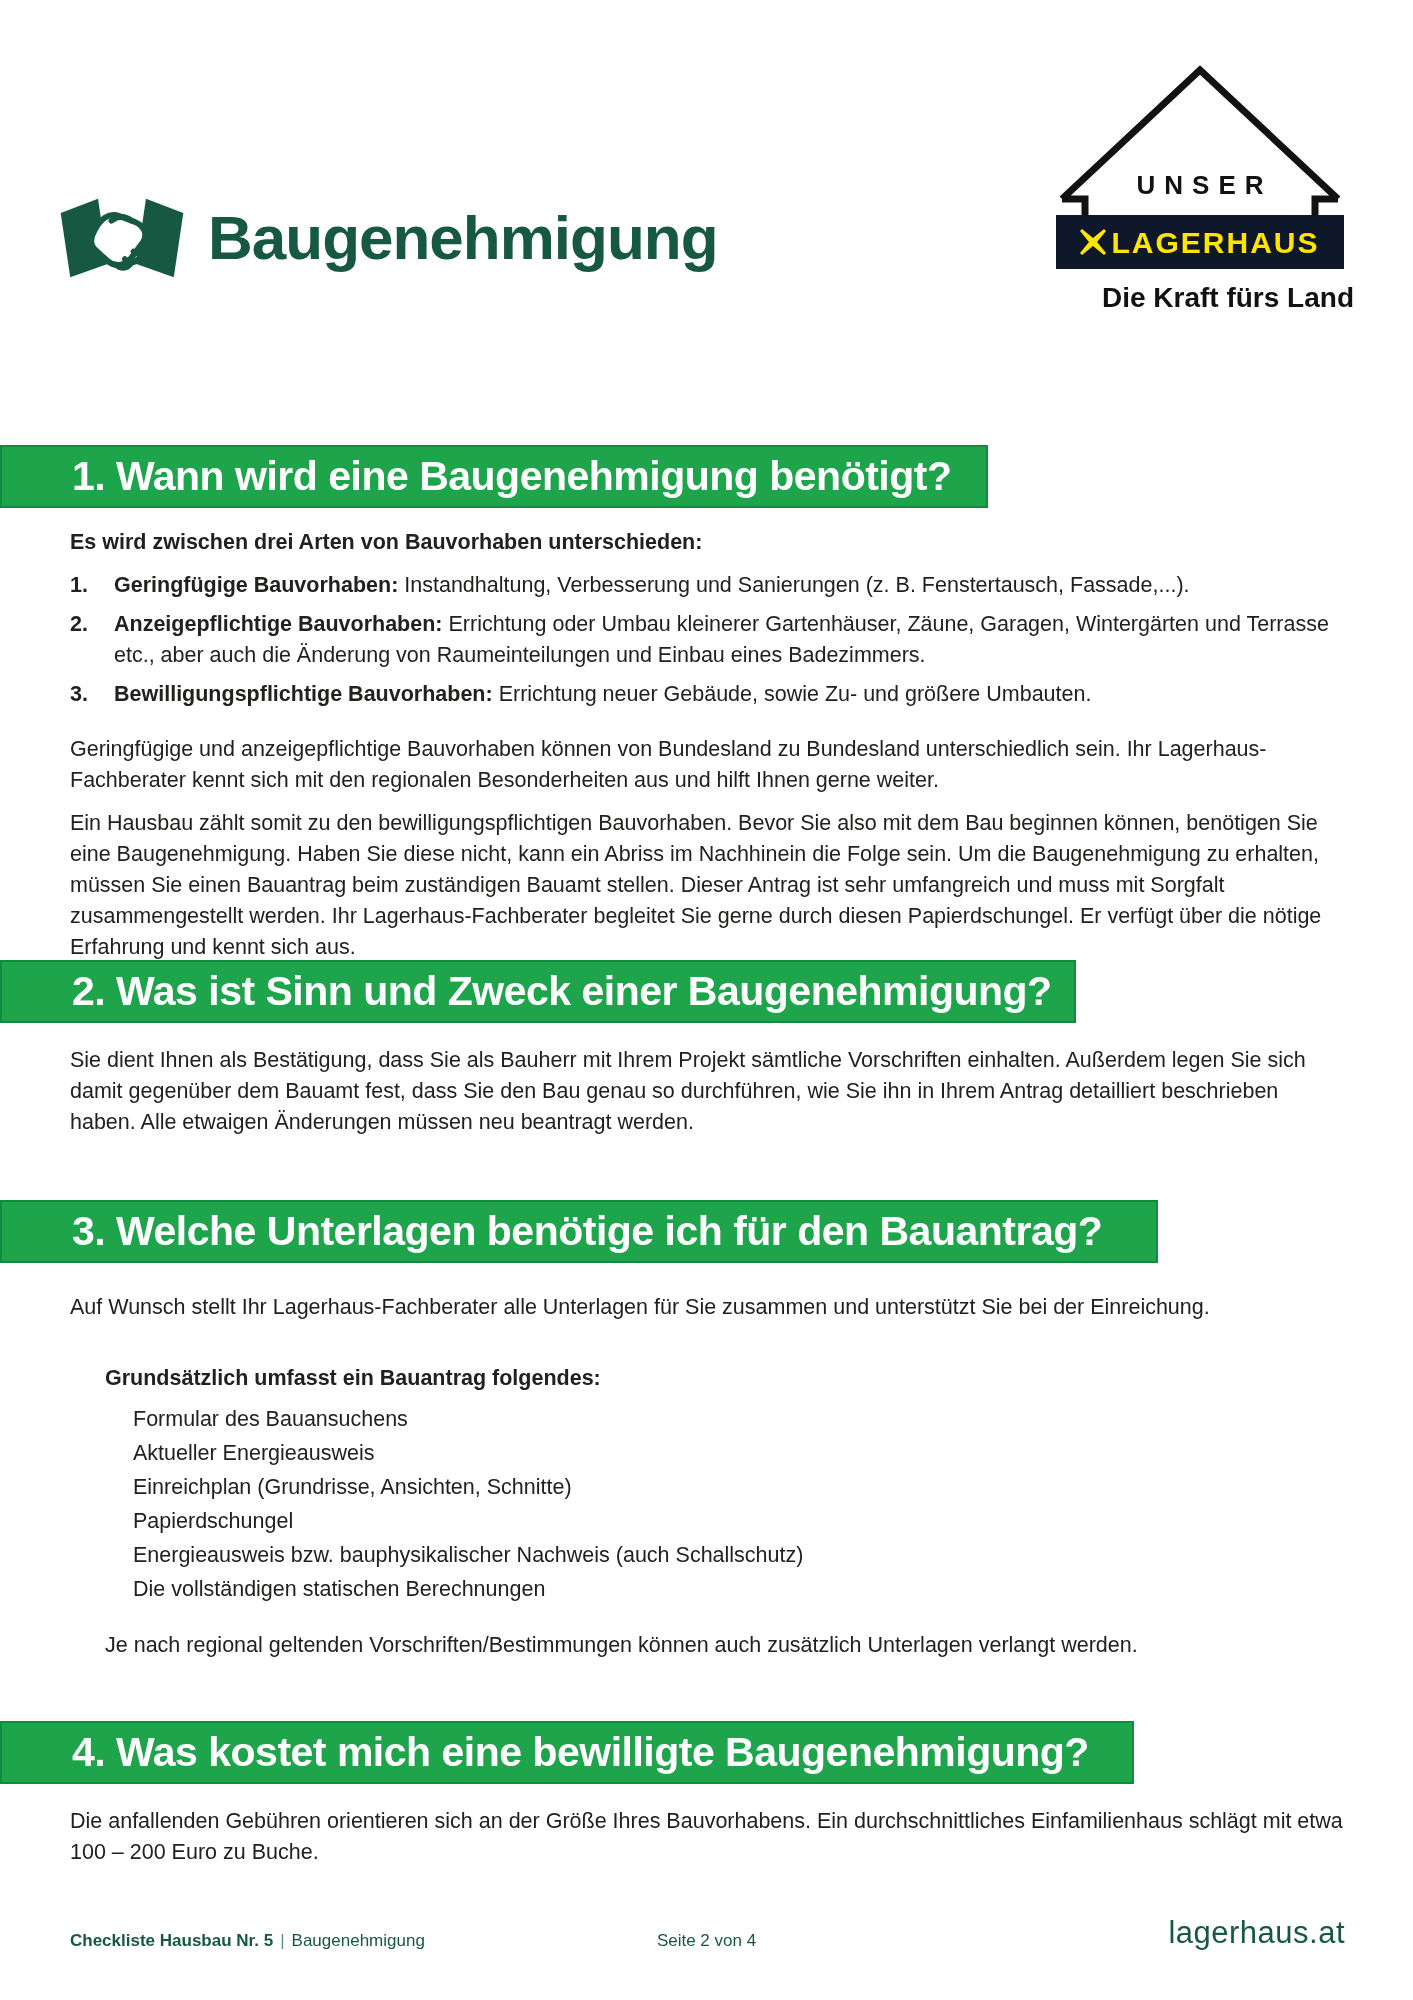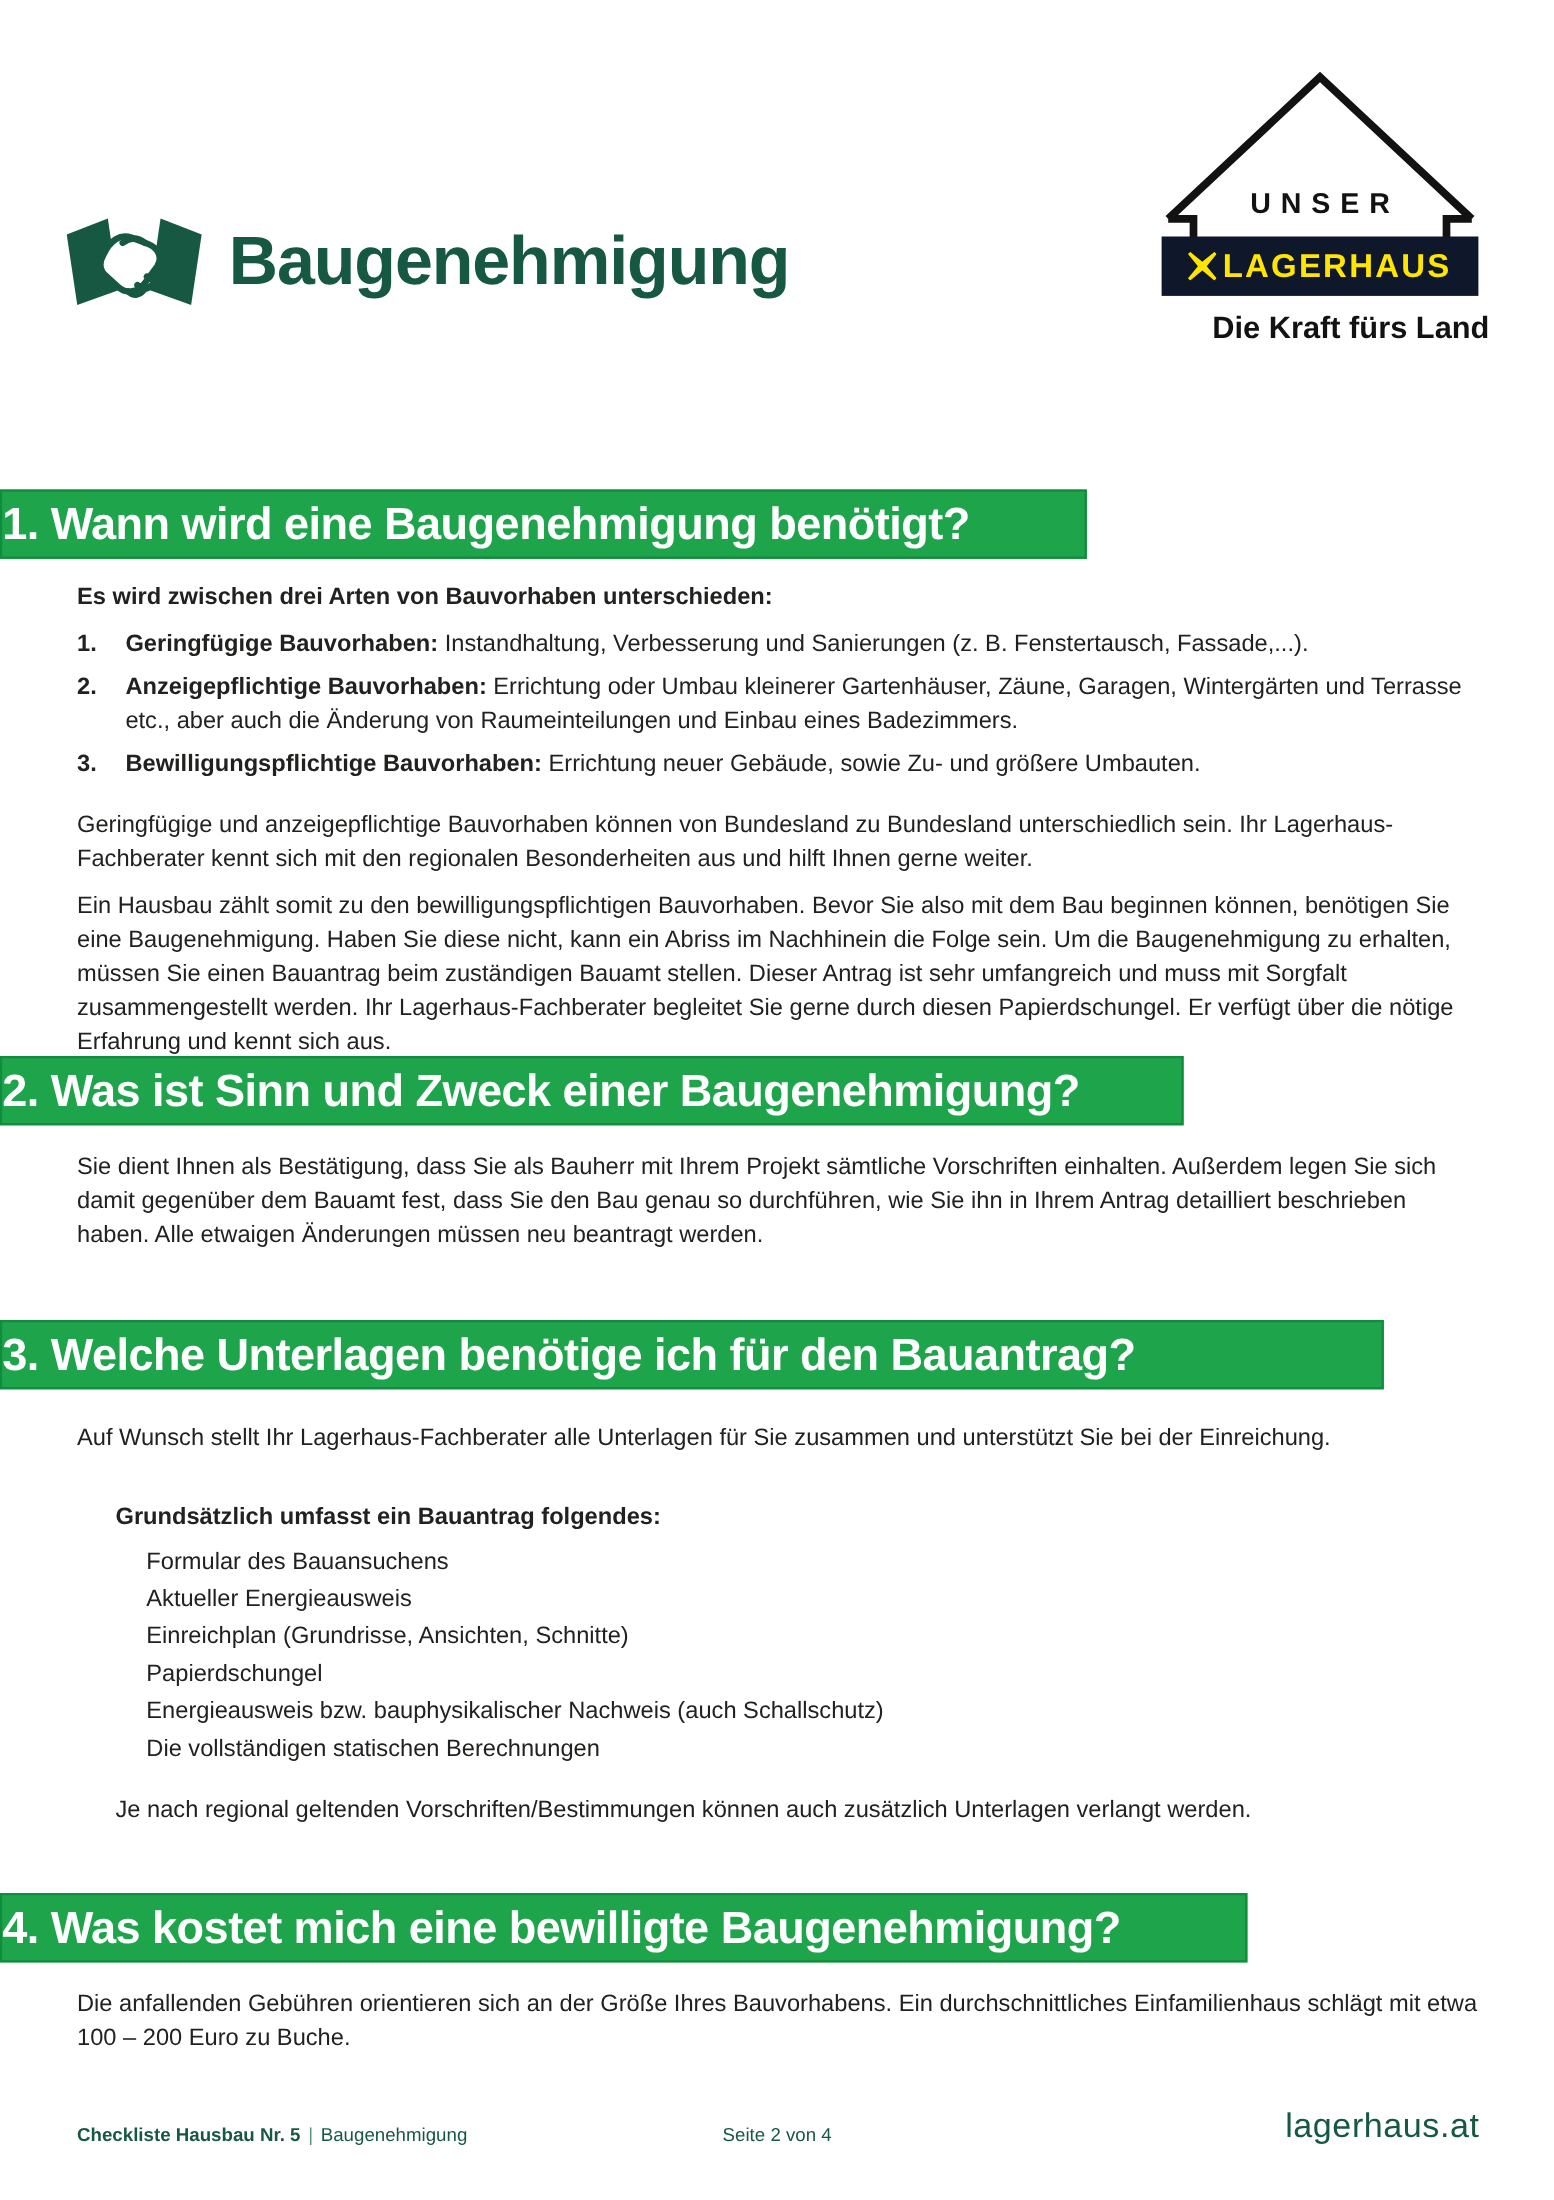--- a/index.html
+++ b/index.html
@@ -19,25 +19,25 @@
   .logo-unser { position:absolute; left:0; top:112px; width:100%; text-align:center;
     font-size:26px; font-weight:700; letter-spacing:9px; color:#121212; text-indent:9px; }
   .logo-band { position:absolute; left:0; top:157px; width:288px; height:54px; background:#0f172a;
     display:flex; align-items:center; justify-content:center; gap:5px; }
   .logo-band-text { font-size:30px; font-weight:700; letter-spacing:2px; color:#ffe500; }
   .logo-tagline { position:absolute; left:-10px; top:224px; width:308px; text-align:right;
     font-size:28px; font-weight:700; color:#121212; letter-spacing:0; }
 
   
   .bar { position:absolute; left:0; height:63px; background:#1ea44b; box-sizing:border-box;
-    border:2px solid #0f8c3d; display:flex; align-items:center; 
+    border:2px solid #0f8c3d; display:flex; align-items:center; padding-left:70px;
     color:#ffffff; font-weight:700; font-size:41px; letter-spacing:-0.5px; white-space:nowrap; }
   .bar1 { top:445px;  width:988px; }
   .bar2 { top:960px;  width:1076px; }
-  .bar3 { top:1200px; width:1258px; }
+  .bar3 { top:1200px; width:1158px; }
   .bar4 { top:1721px; width:1134px; }
 
   
   .body { position:absolute; left:70px; width:1278px; }
   .s1 { top:527px; }
   .s2 { top:1045px; }
   .s3 { top:1292px; }
   .s4 { top:1806px; }
   .body p { margin:0; }
   .intro { font-weight:700; margin-bottom:12px !important; }

